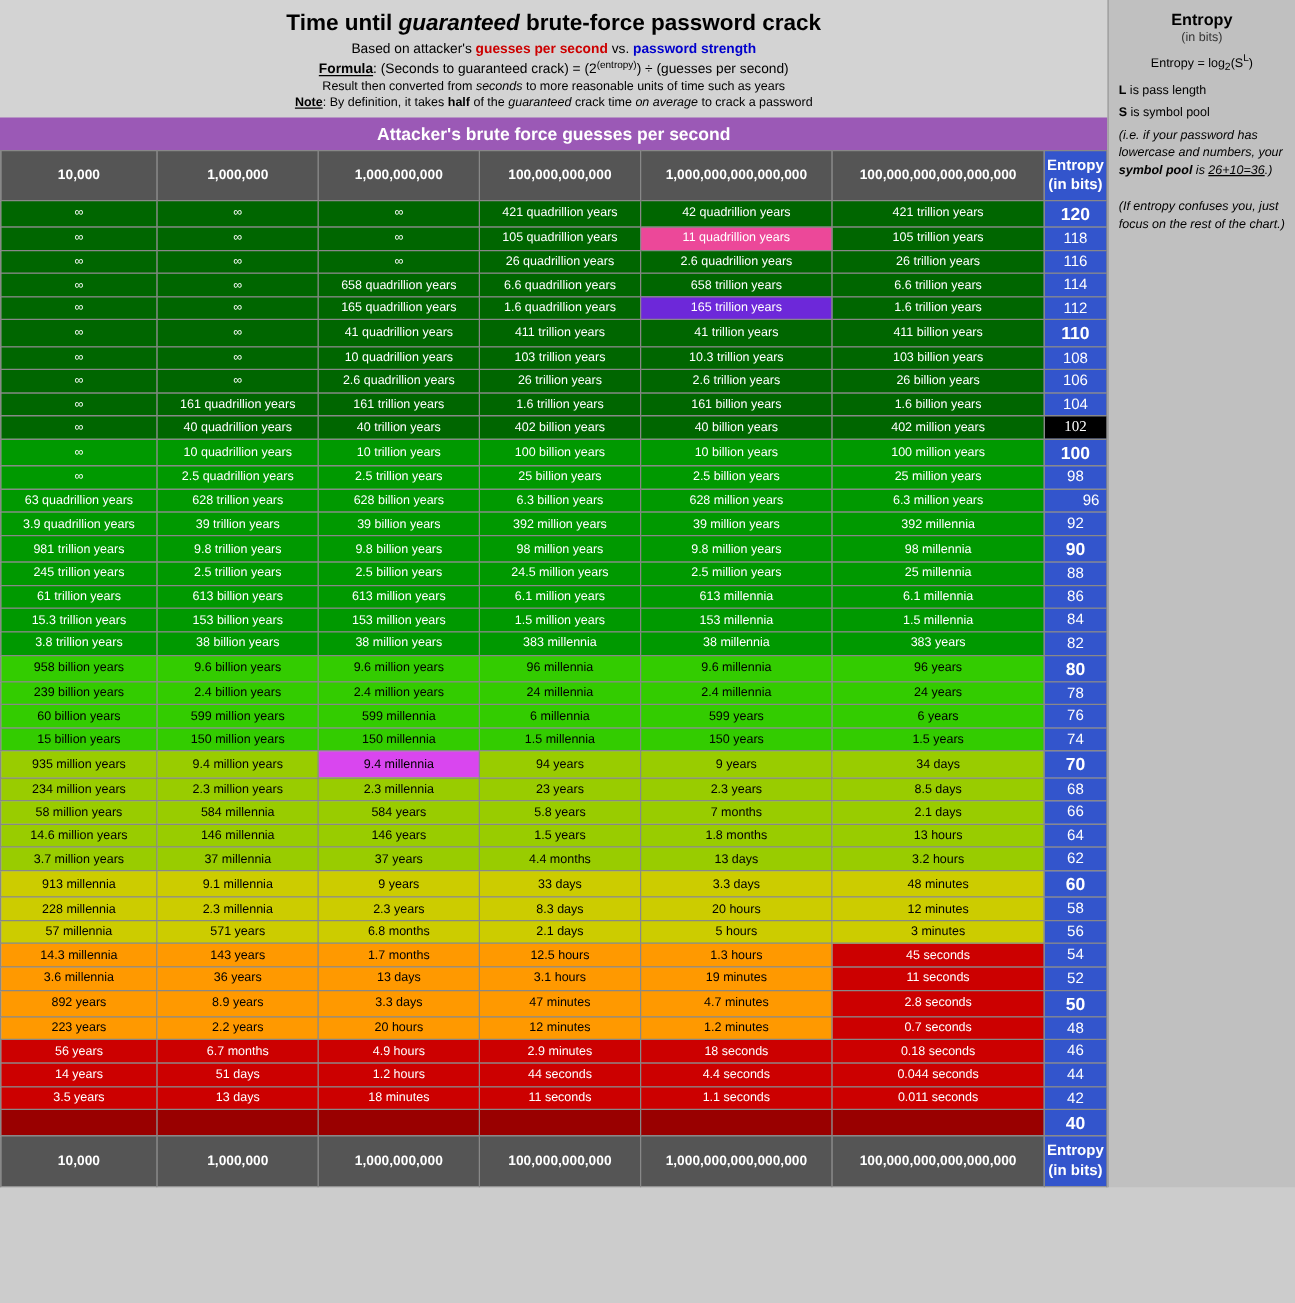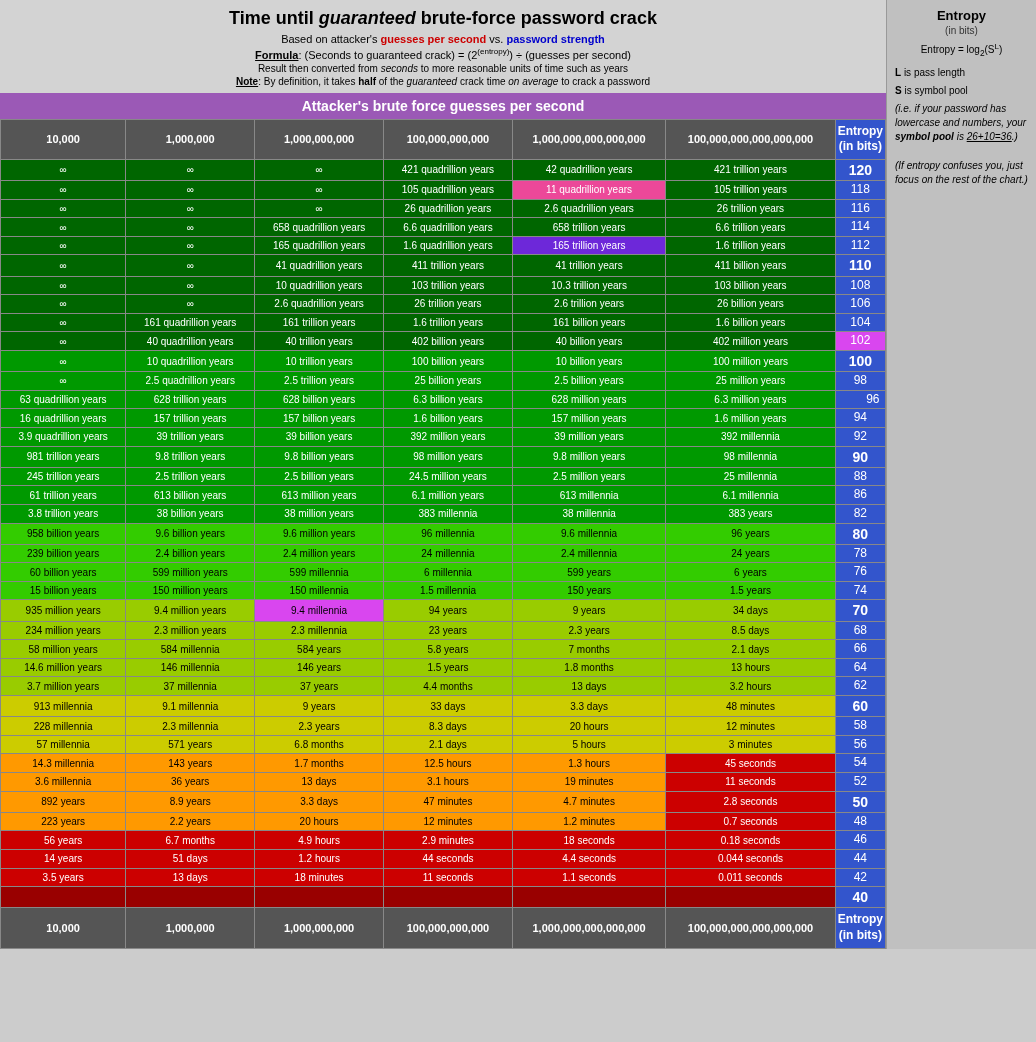--- a/index.html
+++ b/index.html
@@ -238,21 +238,21 @@
             <td style="background: rgb(0, 102, 0); color: white;">1.6 billion years</td>
             <td style="background: rgb(51, 85, 204); color: white; font-weight: normal; font-size: 12px;">104</td>
           </tr>
           <tr>
             <td style="background: rgb(0, 102, 0); color: white;">∞</td>
             <td style="background: rgb(0, 102, 0); color: white;">40 quadrillion years</td>
             <td style="background: rgb(0, 102, 0); color: white;">40 trillion years</td>
             <td style="background: rgb(0, 102, 0); color: white;">402 billion years</td>
             <td style="background: rgb(0, 102, 0); color: white;">40 billion years</td>
             <td style="background: rgb(0, 102, 0); color: white;">402 million years</td>
-            <td style="background: #d946ef; color: white; font-weight: normal; font-size: 12px;">102</td>
+            <td style="background: #000000; color: white; font-weight: normal; font-size: 12px; font-family: Liberation Serif, serif;">102</td>
           </tr>
           <tr>
             <td style="background: rgb(0, 153, 0); color: white;">∞</td>
             <td style="background: rgb(0, 153, 0); color: white;">10 quadrillion years</td>
             <td style="background: rgb(0, 153, 0); color: white;">10 trillion years</td>
             <td style="background: rgb(0, 153, 0); color: white;">100 billion years</td>
             <td style="background: rgb(0, 153, 0); color: white;">10 billion years</td>
             <td style="background: rgb(0, 153, 0); color: white;">100 million years</td>
             <td style="background: rgb(51, 85, 204); color: white; font-weight: bold; font-size: 14px;">100</td>
           </tr>
@@ -268,29 +268,20 @@
           <tr>
             <td style="background: rgb(0, 153, 0); color: white;">63 quadrillion years</td>
             <td style="background: rgb(0, 153, 0); color: white;">628 trillion years</td>
             <td style="background: rgb(0, 153, 0); color: white;">628 billion years</td>
             <td style="background: rgb(0, 153, 0); color: white;">6.3 billion years</td>
             <td style="background: rgb(0, 153, 0); color: white;">628 million years</td>
             <td style="background: rgb(0, 153, 0); color: white;">6.3 million years</td>
             <td style="background: rgb(51, 85, 204); color: white; font-weight: normal; font-size: 12px; padding-left: 28px;">96</td>
           </tr>
           <tr>
-            <td style="background: rgb(0, 153, 0); color: white;">16 quadrillion years</td>
-            <td style="background: rgb(0, 153, 0); color: white;">157 trillion years</td>
-            <td style="background: rgb(0, 153, 0); color: white;">157 billion years</td>
-            <td style="background: rgb(0, 153, 0); color: white;">1.6 billion years</td>
-            <td style="background: rgb(0, 153, 0); color: white;">157 million years</td>
-            <td style="background: rgb(0, 153, 0); color: white;">1.6 million years</td>
-            <td style="background: rgb(51, 85, 204); color: white; font-weight: normal; font-size: 12px;">94</td>
-          </tr>
-          <tr>
             <td style="background: rgb(0, 153, 0); color: white;">3.9 quadrillion years</td>
             <td style="background: rgb(0, 153, 0); color: white;">39 trillion years</td>
             <td style="background: rgb(0, 153, 0); color: white;">39 billion years</td>
             <td style="background: rgb(0, 153, 0); color: white;">392 million years</td>
             <td style="background: rgb(0, 153, 0); color: white;">39 million years</td>
             <td style="background: rgb(0, 153, 0); color: white;">392 millennia</td>
             <td style="background: rgb(51, 85, 204); color: white; font-weight: normal; font-size: 12px;">92</td>
           </tr>
           <tr>
             <td style="background: rgb(0, 153, 0); color: white;">981 trillion years</td>
@@ -311,20 +302,29 @@
             <td style="background: rgb(51, 85, 204); color: white; font-weight: normal; font-size: 12px; margin-left: 48px;">88</td>
           </tr>
           <tr>
             <td style="background: rgb(0, 153, 0); color: white;">61 trillion years</td>
             <td style="background: rgb(0, 153, 0); color: white;">613 billion years</td>
             <td style="background: rgb(0, 153, 0); color: white;">613 million years</td>
             <td style="background: rgb(0, 153, 0); color: white;">6.1 million years</td>
             <td style="background: rgb(0, 153, 0); color: white;">613 millennia</td>
             <td style="background: rgb(0, 153, 0); color: white;">6.1 millennia</td>
             <td style="background: rgb(51, 85, 204); color: white; font-weight: normal; font-size: 12px;">86</td>
+          </tr>
+          <tr>
+            <td style="background: rgb(0, 153, 0); color: white;">15.3 trillion years</td>
+            <td style="background: rgb(0, 153, 0); color: white;">153 billion years</td>
+            <td style="background: rgb(0, 153, 0); color: white;">153 million years</td>
+            <td style="background: rgb(0, 153, 0); color: white;">1.5 million years</td>
+            <td style="background: rgb(0, 153, 0); color: white;">153 millennia</td>
+            <td style="background: rgb(0, 153, 0); color: white;">1.5 millennia</td>
+            <td style="background: rgb(51, 85, 204); color: white; font-weight: normal; font-size: 12px;">84</td>
           </tr>
           <tr>
             <td style="background: rgb(0, 153, 0); color: white;">3.8 trillion years</td>
             <td style="background: rgb(0, 153, 0); color: white;">38 billion years</td>
             <td style="background: rgb(0, 153, 0); color: white;">38 million years</td>
             <td style="background: rgb(0, 153, 0); color: white;">383 millennia</td>
             <td style="background: rgb(0, 153, 0); color: white;">38 millennia</td>
             <td style="background: rgb(0, 153, 0); color: white;">383 years</td>
             <td style="background: rgb(51, 85, 204); color: white; font-weight: normal; font-size: 12px;">82</td>
           </tr>

